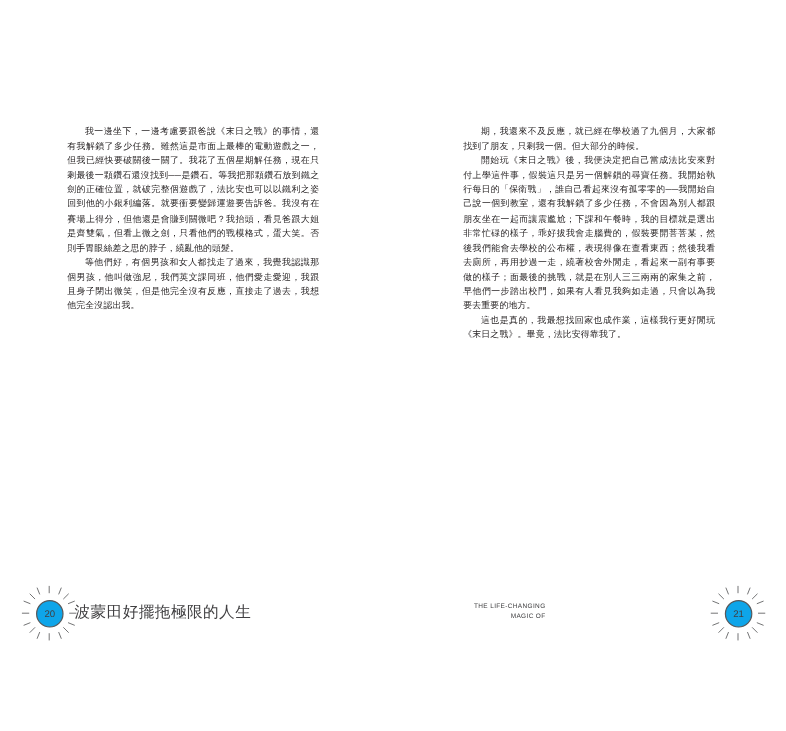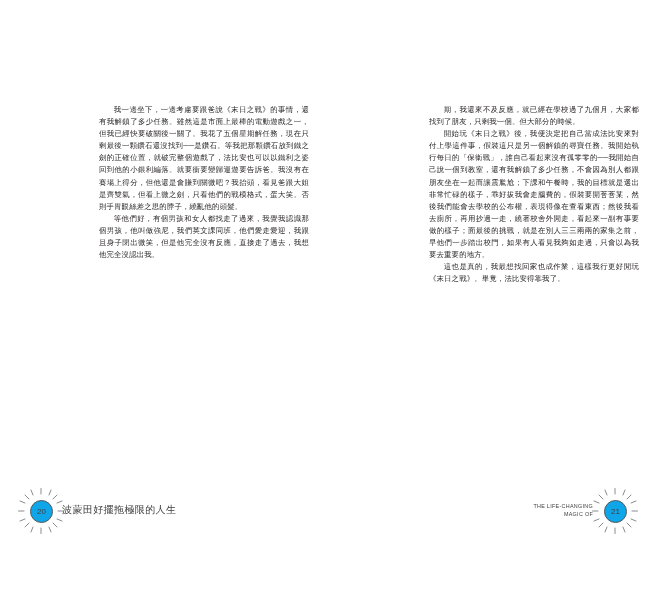--- a/index.html
+++ b/index.html
@@ -36,21 +36,20 @@
   .text-column {
     position: absolute;
     top: 104px;
     width: 210px;
     font-size: 7.4px;
     line-height: 12.1px;
     color: #231f20;
     text-align: justify;
     text-justify: inter-ideograph;
     letter-spacing: 0.15px;
-    margin-left: 43px;
   }
   .page-left .text-column {
     left: 56px;
   }
   .page-right .text-column {
     left: 58px;
   }
   .text-column p {
     margin: 0 0 0 0;
     text-indent: 2em;
@@ -65,21 +64,21 @@
     left: 30px;
     width: 230px;
     display: flex;
     align-items: center;
   }
   .folio-right {
     right: 30px;
     width: 230px;
     display: flex;
     align-items: center;
-    justify-content: flex-end;
+    justify-content: space-between;
   }
   .folio-circle {
     width: 21px;
     height: 21px;
     border-radius: 50%;
     background: #0ea5e9;
     border: 1px solid #58595b;
     display: flex;
     align-items: center;
     justify-content: center;
@@ -98,21 +97,21 @@
     left: -12px;
     z-index: 1;
   }
   .folio-circle-wrap {
     position: relative;
     width: 21px;
     height: 21px;
     flex: none;
   }
   .running-head {
-    font-size: 10px;
+    font-size: 13px;
     color: #414042;
     letter-spacing: 0.4px;
     font-family: "Liberation Sans", sans-serif;
     white-space: nowrap;
   }
   .folio-left .running-head {
     margin-left: 11px;
   }
   .folio-right .running-head {
     margin-right: 11px;

